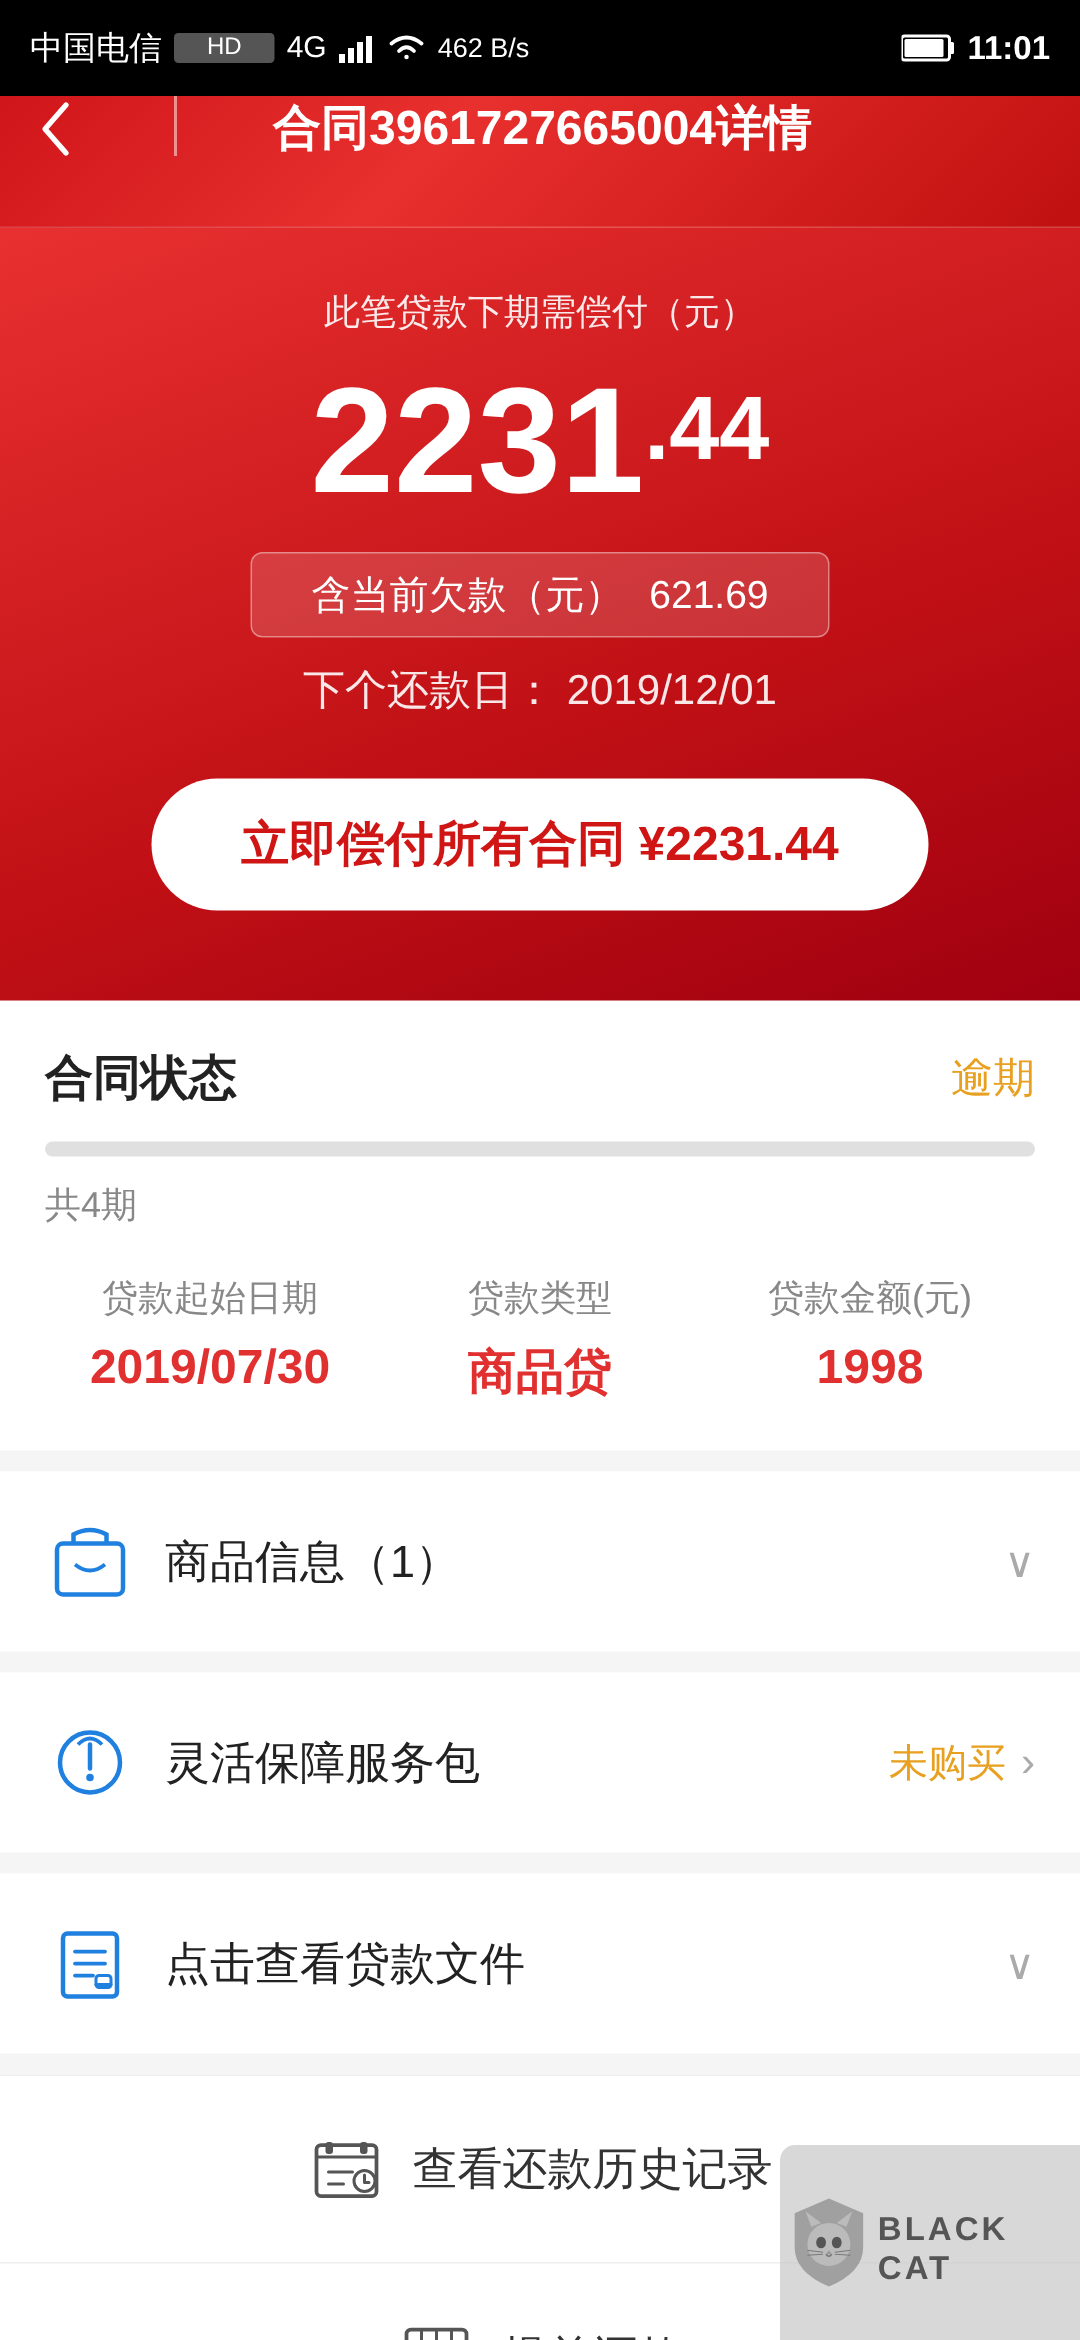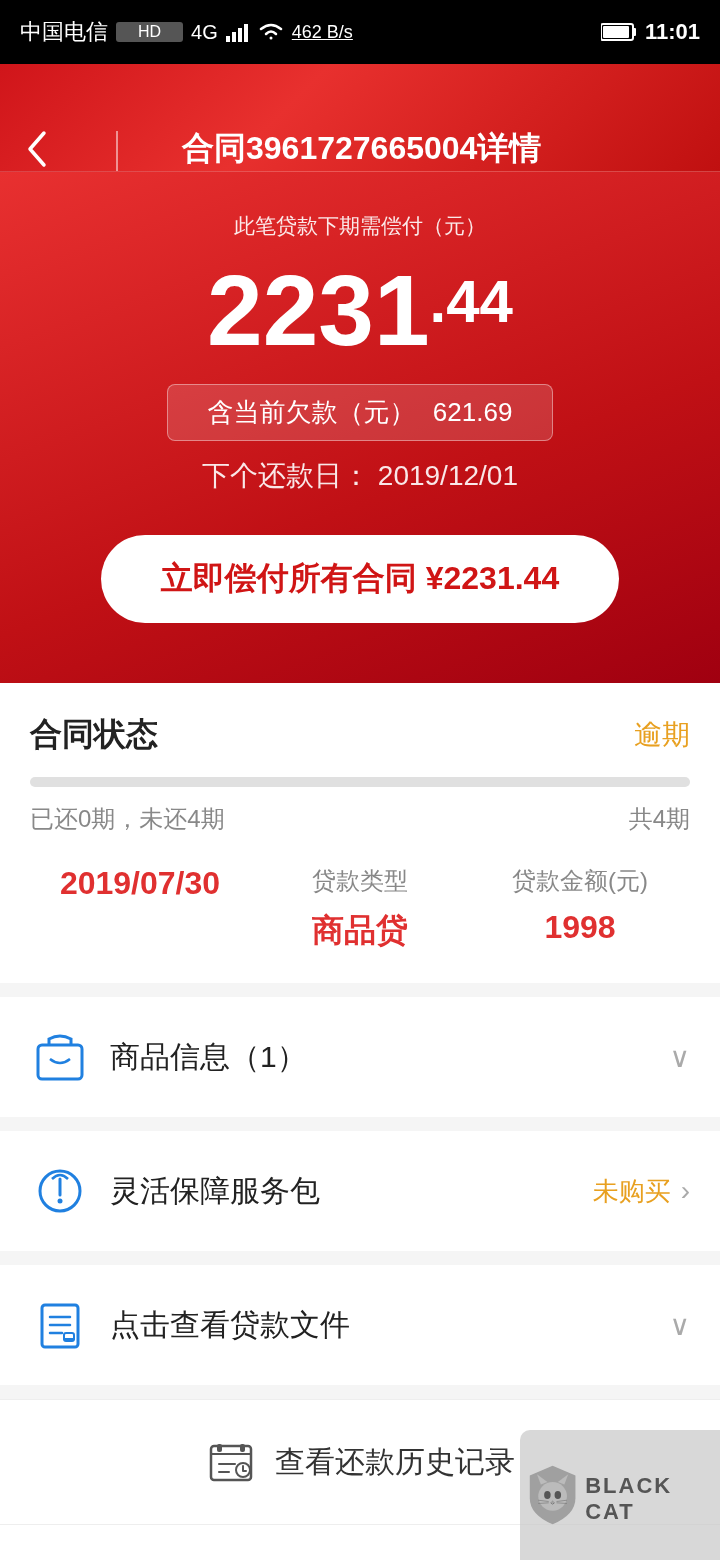--- a/index.html
+++ b/index.html
@@ -24,23 +24,23 @@
       font-size: 22px;
     }
     .status-bar-left { display: flex; align-items: center; gap: 8px; }
     .status-bar-right { display: flex; align-items: center; gap: 8px; font-size: 22px; font-weight: 600; }
 
     
     .header {
       background: linear-gradient(135deg, #d0151a 0%, #e8302e 40%, #c01010 100%);
       color: #fff;
       display: flex;
-      align-items: flex-end;
+      align-items: flex-start;
       padding: 0 24px;
-      height: 108px;
+      height: 88px;
       border-bottom: 1px solid rgba(255,255,255,0.2);
       gap: 44px;
     }
     .header-back {
       font-size: 36px;
       margin-right: 20px;
       cursor: pointer;
       display: flex;
       align-items: center;
     }
@@ -58,21 +58,21 @@
 
     
     .hero {
       background: linear-gradient(160deg, #e83030 0%, #c01015 60%, #a00010 100%);
       color: #fff;
       text-align: center;
       padding: 40px 40px 60px;
       position: relative;
     }
     .hero-subtitle {
-      font-size: 21px;
+      font-size: 24px;
       color: rgba(255,255,255,0.9);
       margin-bottom: 20px;
     }
     .hero-amount {
       font-size: 88px;
       font-weight: 700;
       line-height: 1;
       margin-bottom: 24px;
       display: flex;
       align-items: flex-start;
@@ -276,21 +276,21 @@
         <rect x="18" y="2" width="4" height="18" fill="white"></rect>
       </svg>
     </span>
     <span>
       <svg width="26" height="20" viewBox="0 0 26 20">
         <path d="M13 16 L13 16" stroke="white" stroke-width="3" stroke-linecap="round"></path>
         <path d="M8 12 Q13 7 18 12" stroke="white" stroke-width="2.5" fill="none" stroke-linecap="round"></path>
         <path d="M3 7 Q13 -1 23 7" stroke="white" stroke-width="2.5" fill="none" stroke-linecap="round"></path>
       </svg>
     </span>
-    <span style="font-size:18px;text-decoration:underline;">462 B/s</span>
+    <span style="font-size:18px;">462 B/s</span>
   </div>
   <div class="status-bar-right">
     <span>
       <svg width="36" height="20" viewBox="0 0 36 20">
         <rect x="0" y="2" width="32" height="16" rx="2" stroke="white" stroke-width="2" fill="none"></rect>
         <rect x="32" y="6" width="3" height="8" rx="1" fill="white"></rect>
         <rect x="2" y="4" width="26" height="12" rx="1" fill="white"></rect>
       </svg>
     </span>
     <span>11:01</span>
@@ -326,26 +326,26 @@
 
 <div class="section">
   <div class="section-header">
     <span class="section-title">合同状态</span>
     <span class="status-overdue">逾期</span>
   </div>
   <div class="progress-bar-bg">
     <div class="progress-bar-fill"></div>
   </div>
   <div class="progress-info">
-    <span>已还0期，未还4期</span>
     <span>共4期</span>
   </div>
 
   <div class="loan-info">
     <div class="loan-info-item">
+      <div class="loan-info-label">贷款起始日期</div>
       <div class="loan-info-value">2019/07/30</div>
     </div>
     <div class="loan-info-item">
       <div class="loan-info-label">贷款类型</div>
       <div class="loan-info-value">商品贷</div>
     </div>
     <div class="loan-info-item">
       <div class="loan-info-label">贷款金额(元)</div>
       <div class="loan-info-value">1998</div>
     </div>

